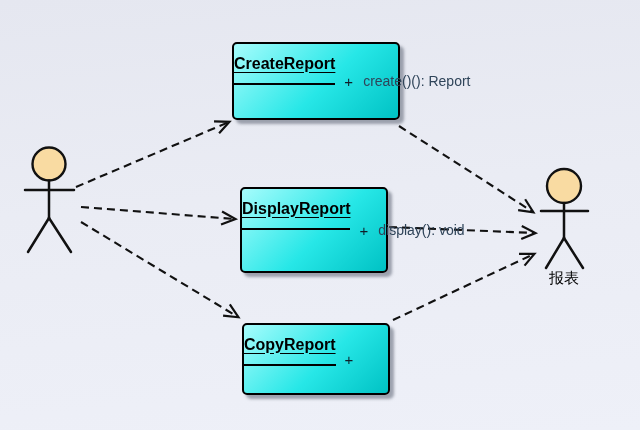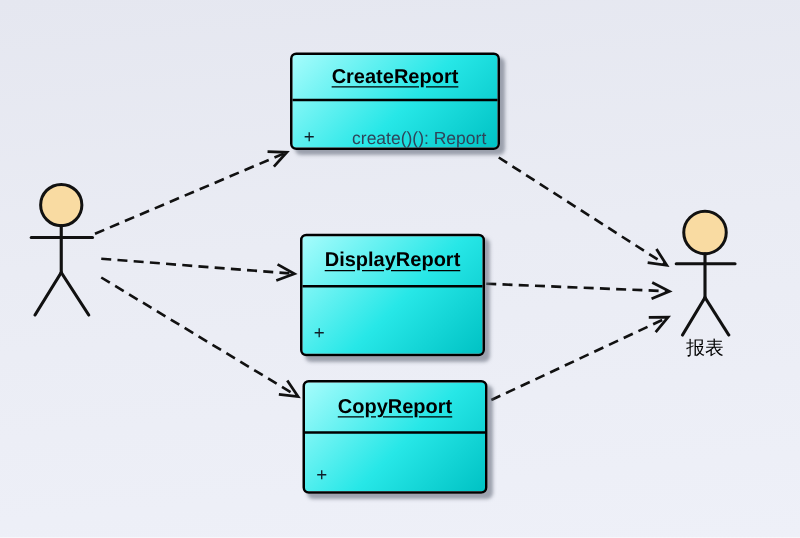--- a/index.html
+++ b/index.html
@@ -21,22 +21,21 @@
   }
 
   .uml-class {
     position: absolute;
     box-sizing: border-box;
     border: 2px solid #000;
     border-radius: 5px;
     background: linear-gradient(135deg, #a6fcfc 0%, #27e7e7 55%, #00c2c4 100%);
     box-shadow: 4px 4px 3px rgba(104, 110, 125, 0.6);
     display: flex;
-    flex-direction: column;
-    gap: 20px;
+    flex-direction: row;
   }
   .uml-class .name-row {
     height: 39px;
     display: flex;
     align-items: center;
     justify-content: center;
     border-bottom: 2px solid #000;
     font-weight: bold;
     font-size: 16px;
     color: #000;
@@ -56,22 +55,22 @@
     font-size: 15px;
     margin-right: 10px;
   }
   .uml-class .method-row .sig {
     flex: 1;
     text-align: right;
     white-space: nowrap;
   }
 
   .box-create  { left: 232px; top: 42px;  width: 168px; height: 78px; }
-  .box-display { left: 240px; top: 187px; width: 148px; height: 98px; }
-  .box-copy    { left: 242px; top: 304px; width: 148px; height: 91px; }
+  .box-display { left: 240px; top: 187px; width: 148px; height: 86px; }
+  .box-copy    { left: 242px; top: 323px; width: 148px; height: 72px; }
 
   .actor-limb { stroke: #111; stroke-width: 2.5; stroke-linecap: round; }
   .actor-head { fill: #f9dba2; stroke: #111; stroke-width: 2.4; }
   .edge { stroke: #111; stroke-width: 2.1; stroke-dasharray: 8 5; fill: none; }
   .actor-label { font-family: "Liberation Sans", sans-serif; font-size: 15px; fill: #000; }
 </style>
 </head>
 <body>
 
 <div class="stage">
@@ -114,20 +113,21 @@
     <div class="method-row">
       <span class="vis">+</span>
       <span class="sig">create()(): Report</span>
     </div>
   </div>
 
   <div class="uml-class box-display">
     <div class="name-row">DisplayReport</div>
     <div class="method-row">
       <span class="vis">+</span>
+      <span class="sig">display(): void</span>
     </div>
   </div>
 
   <div class="uml-class box-copy">
     <div class="name-row">CopyReport</div>
     <div class="method-row">
       <span class="vis">+</span>
     </div>
   </div>
 

